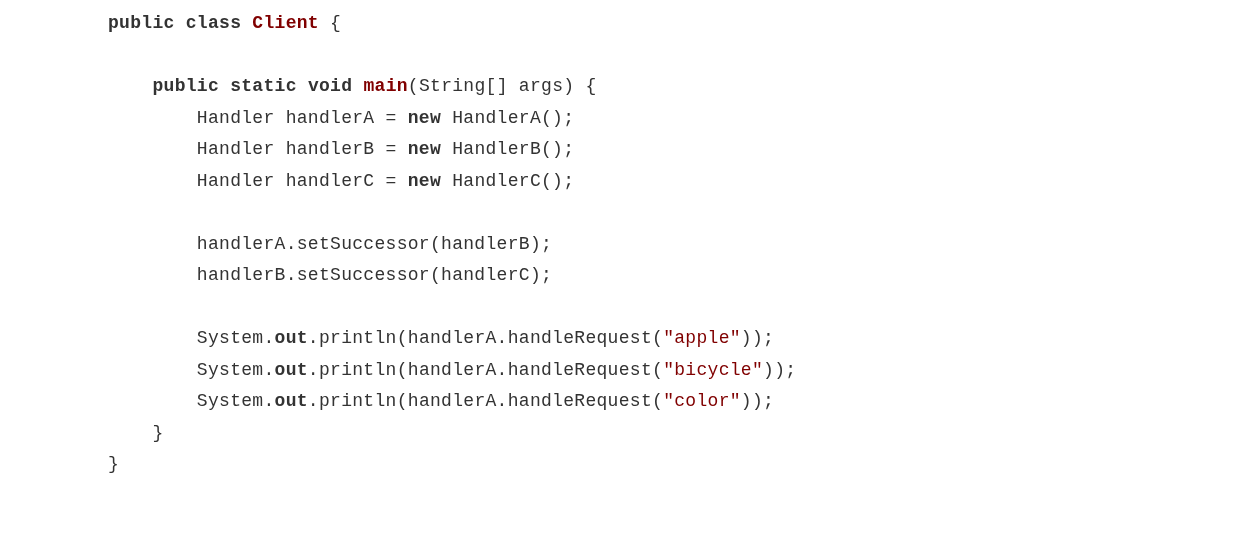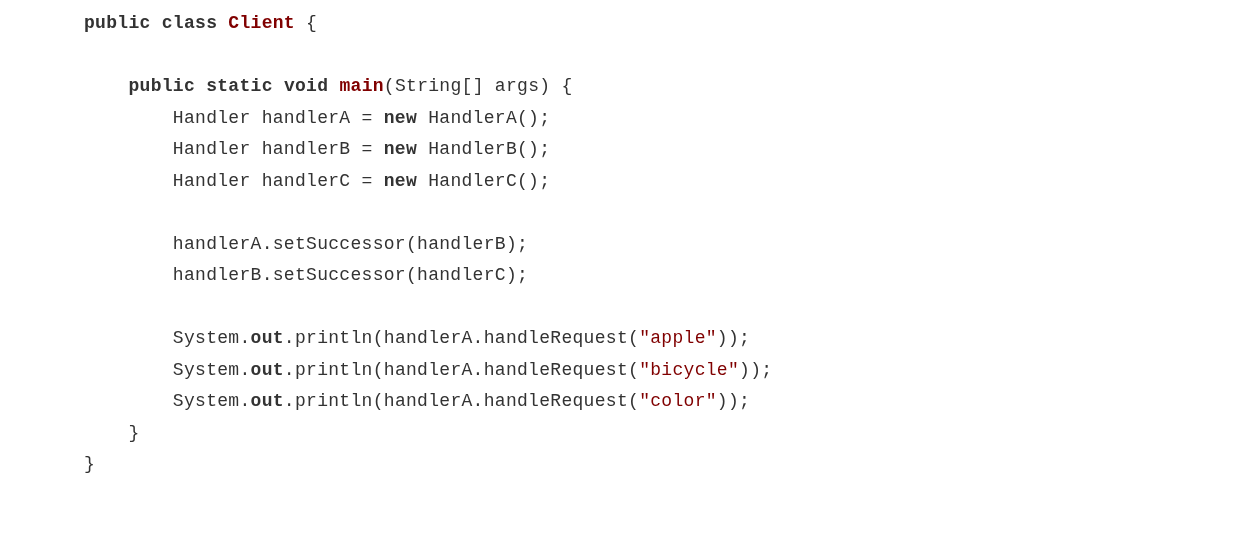--- a/index.html
+++ b/index.html
@@ -5,21 +5,21 @@
     body {
       margin: 0;
       padding: 0;
       background: #ffffff;
       font-family: Consolas, "Courier New", monospace;
       font-size: 18px;
       line-height: 1.75;
       color: #333333;
     }
     .code-block {
-      padding: 8px 84px;
+      padding: 8px 108px;
       white-space: pre;
       letter-spacing: 0.3px;
     }
     .kw { font-weight: bold; color: #333333; }
     .cls { font-weight: bold; color: #800000; }
     .mth { font-weight: bold; color: #800000; }
     .fld { font-weight: bold; color: #333333; }
     .str { color: #800000; }
     .pln { color: #333333; }
   </style>

